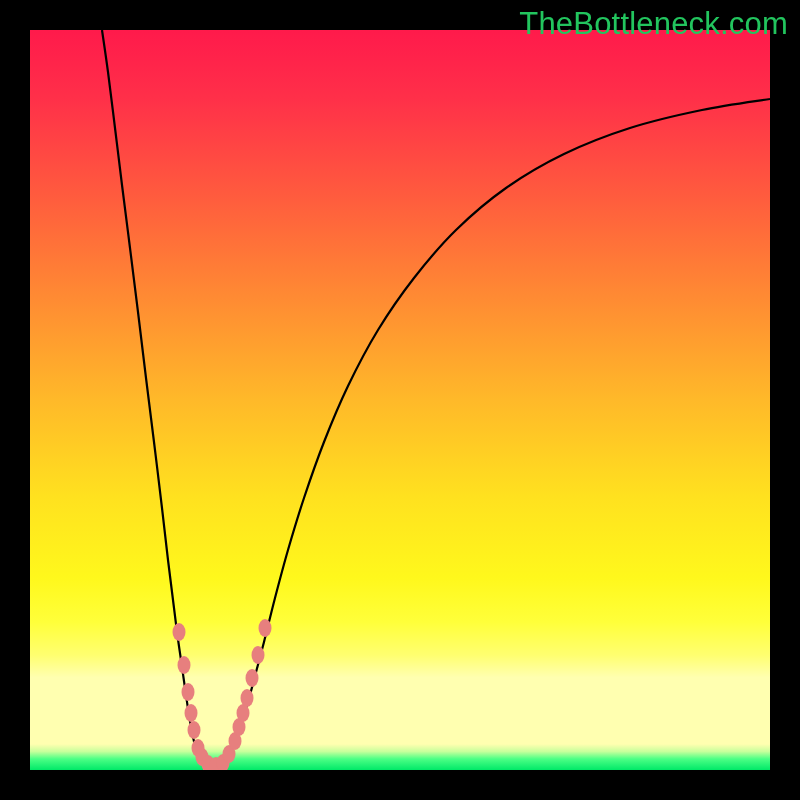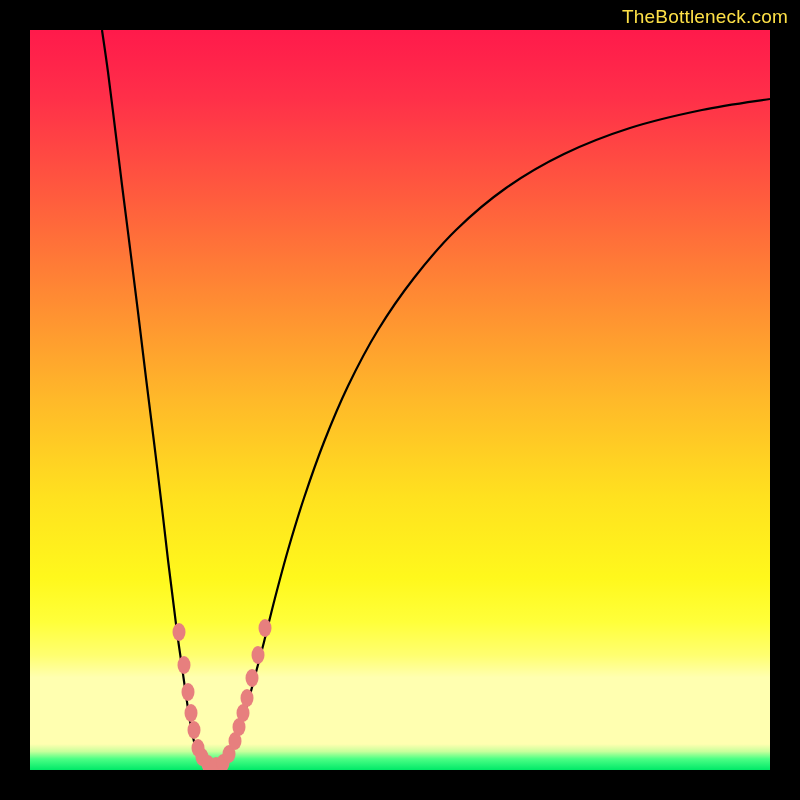--- a/index.html
+++ b/index.html
@@ -28,22 +28,22 @@
     overflow: hidden;
   }
   .gradient {
     width: 100%;
     height: 100%;
   }
   .watermark {
     position: absolute;
     top: 6px;
     right: 12px;
-    color: #fde047;
-    font-size: 19px;
+    color: #22c55e;
+    font-size: 31px;
     font-weight: 400;
     letter-spacing: 0.2px;
     user-select: none;
   }
   svg.curve-layer {
     position: absolute;
     left: 0;
     top: 0;
     width: 740px;
     height: 740px;

